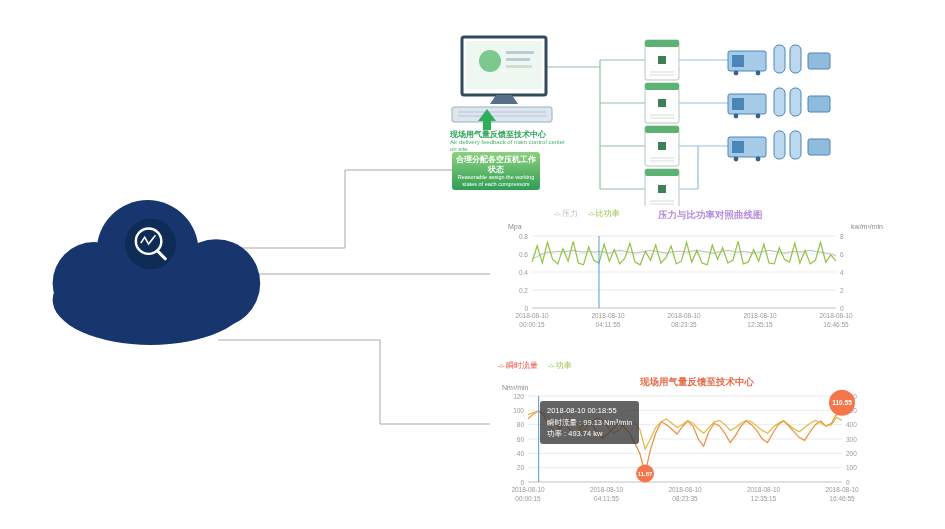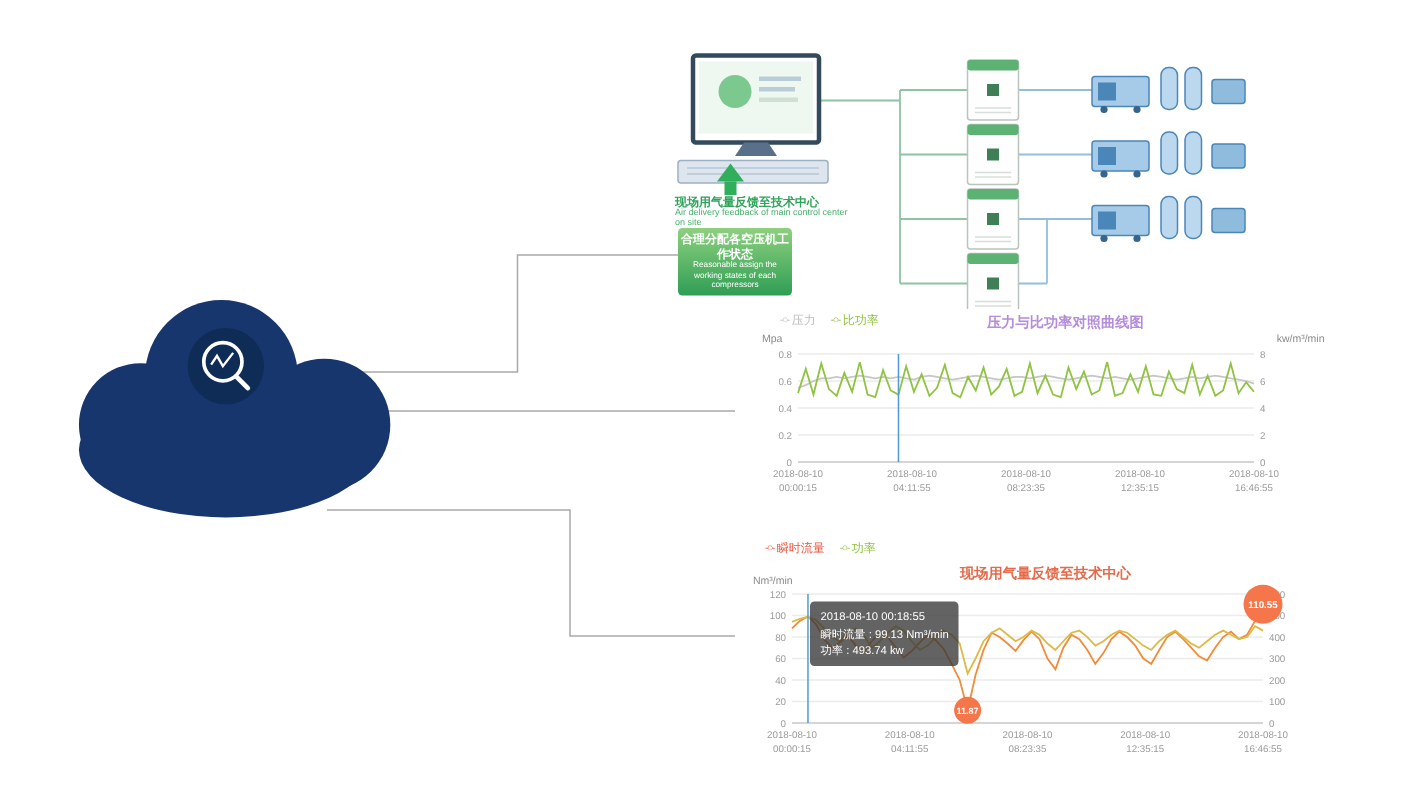--- a/index.html
+++ b/index.html
@@ -9,21 +9,21 @@
   .connectors{position:absolute;left:0;top:0;z-index:0;pointer-events:none}
   .connectors polyline{fill:none;stroke:#a9a9a9;stroke-width:1}
   .cloud-wrap{position:absolute;left:35px;top:190px;width:235px;height:162px;z-index:2}
   .cloud-label{position:absolute;left:0;top:96px;width:100%;text-align:center;color:#fff;font-size:19px;font-weight:bold;letter-spacing:3px}
   .diagram{position:absolute;left:440px;top:25px;z-index:1}
   .wire-l{stroke:#8fc3a1;stroke-width:1.2;fill:none}
   .wire-r{stroke:#93bedd;stroke-width:1.2;fill:none}
   .note{position:absolute;left:450px;top:130px;width:120px;text-align:left;z-index:2;line-height:1.15}
   .note-cn{font-size:8px;font-weight:bold;color:#2fa35a}
   .note-en{font-size:6px;color:#49b06b}
-  .assign-box{position:absolute;left:452px;top:152px;width:76px;padding:3px 2px;border-radius:3px;
+  .assign-box{position:absolute;left:452px;top:152px;width:88px;padding:3px 2px;border-radius:3px;
     background:linear-gradient(180deg,#8ed07f,#2f9e54);text-align:center;color:#fff;z-index:2;line-height:1.2}
   .assign-cn{font-size:8px;font-weight:bold}
   .assign-en{font-size:5.5px}
   .chart{position:absolute;background:#fff;z-index:1}
   #chart1{left:490px;top:206px;width:395px;height:132px}
   #chart2{left:490px;top:356px;width:395px;height:162px}
   .legend{position:absolute;display:flex;gap:10px;font-size:8px;align-items:center;z-index:2}
   .lg-item{display:flex;align-items:center;gap:2px;cursor:pointer}
   .lg-mark{font-size:7px;letter-spacing:-1px}
   .chart-title{position:absolute;font-size:9.5px;font-weight:bold;z-index:2;white-space:nowrap}
@@ -149,21 +149,21 @@
     <div class="note-cn">现场用气量反馈至技术中心</div>
     <div class="note-en">Air delivery feedback of main control center on site</div>
   </div>
   <div class="assign-box">
     <div class="assign-cn">合理分配各空压机工作状态</div>
     <div class="assign-en">Reasonable assign the working states of each compressors</div>
   </div>
 
   <div class="chart" id="chart1">
     <div class="legend" style="left:30px;top:2px">
-      <span class="lg-item" style="color: rgb(189, 189, 189);">
+      <span class="lg-item" style="color: rgb(189, 189, 189); margin-left: 34px;">
         <span class="lg-mark">-○-</span>
         <span>压力</span>
       </span>
       <span class="lg-item" style="color: rgb(143, 195, 65); text-align: right;">
         <span class="lg-mark">-○-</span>
         <span>比功率</span>
       </span>
     </div>
     <div class="chart-title" style="left: 168px; top: 3px; color: rgb(180, 140, 219);">压力与比功率对照曲线图</div>
     <div class="axis-label" style="left:18px;top:17px">Mpa</div>
@@ -196,21 +196,21 @@
         <text x="346" y="112" class="tick mid">2018-08-10</text>
         <text x="346" y="121" class="tick mid">16:46:55</text>
         <polyline points="42.0,52.5 47.2,50.7 52.3,48.0 57.5,46.2 62.6,46.2 67.8,45.3 72.9,46.2 78.1,45.3 83.2,44.4 88.4,45.3 93.5,46.2 98.7,45.3 103.8,46.2 109.0,45.3 114.1,46.2 119.3,47.1 124.4,45.3 129.6,44.4 134.7,45.3 139.9,46.2 145.1,47.1 150.2,46.2 155.4,45.3 160.5,44.4 165.7,45.3 170.8,46.2 176.0,47.1 181.1,46.2 186.3,45.3 191.4,45.3 196.6,46.2 201.7,45.3 206.9,44.4 212.0,45.3 217.2,46.2 222.3,47.1 227.5,46.2 232.6,45.3 237.8,44.4 242.9,45.3 248.1,46.2 253.3,45.3 258.4,46.2 263.6,47.1 268.7,46.2 273.9,45.3 279.0,44.4 284.2,45.3 289.3,46.2 294.5,47.1 299.6,46.2 304.8,45.3 309.9,46.2 315.1,45.3 320.2,44.4 325.4,45.3 330.5,46.2 335.7,47.1 340.8,48.0 346.0,49.8" fill="none" stroke="#c6c6c6" stroke-width="1.2"></polyline>
         <polyline points="42.0,56.1 47.2,39.9 52.3,57.0 57.5,36.3 62.6,53.4 67.8,57.9 72.9,42.6 78.1,55.2 83.2,35.4 88.4,57.0 93.5,58.8 98.7,40.8 103.8,54.3 109.0,57.1 114.1,38.1 119.3,55.2 124.4,43.5 129.6,57.9 134.7,52.5 139.9,37.2 145.1,56.1 150.2,58.8 155.4,45.3 160.5,54.3 165.7,39.0 170.8,57.0 176.0,51.6 181.1,39.9 186.3,57.9 191.4,55.2 196.6,36.3 201.7,56.1 206.9,44.4 212.0,57.0 217.2,58.8 222.3,39.0 227.5,53.4 232.6,41.7 237.8,57.0 242.9,54.3 248.1,35.4 253.3,57.9 258.4,56.1 263.6,43.5 268.7,55.2 273.9,38.1 279.0,57.0 284.2,57.9 289.3,41.7 294.5,53.4 299.6,56.1 304.8,37.2 309.9,57.0 315.1,44.4 320.2,57.9 325.4,54.3 330.5,36.3 335.7,56.1 340.8,48.9 346.0,55.2" fill="none" stroke="#8fc341" stroke-width="1.2"></polyline>
         <line x1="108.98305084745763" x2="108.98305084745763" y1="30" y2="102" class="hoverline"></line>
       </svg>
   </div>
 
   <div class="chart" id="chart2">
     <div class="legend" style="left:8px;top:4px">
-      <span class="lg-item" style="color: rgb(233, 87, 63); margin-left: 12px;">
+      <span class="lg-item" style="color: rgb(233, 87, 63);">
         <span class="lg-mark">-○-</span>
         <span>瞬时流量</span>
       </span>
       <span class="lg-item" style="color: rgb(143, 195, 65);">
         <span class="lg-mark">-○-</span>
         <span>功率</span>
       </span>
     </div>
     <div class="chart-title" style="left: 150px; top: 20px; color: rgb(229, 106, 74);">现场用气量反馈至技术中心</div>
     <div class="axis-label" style="left:12px;top:28px">Nm³/min</div>

